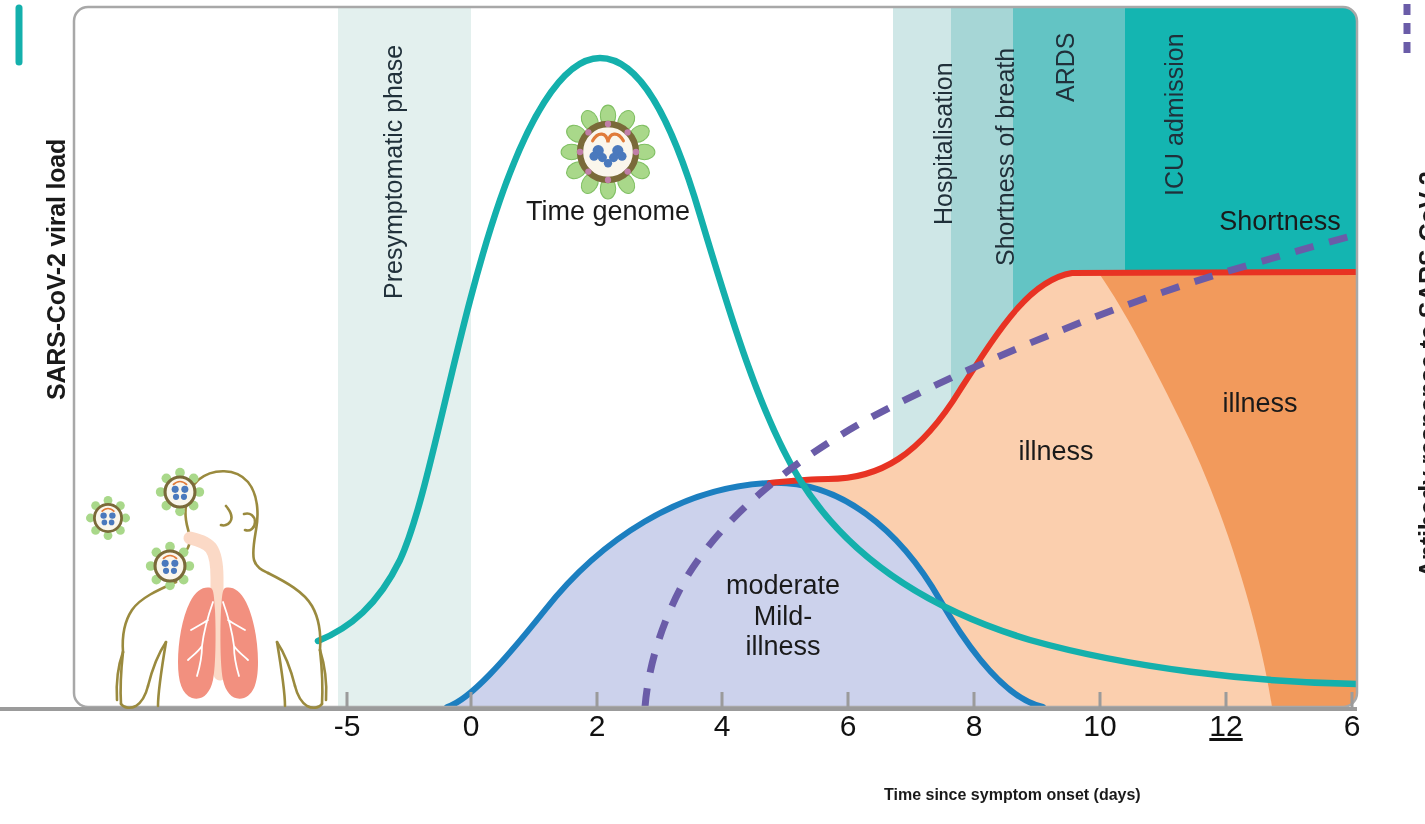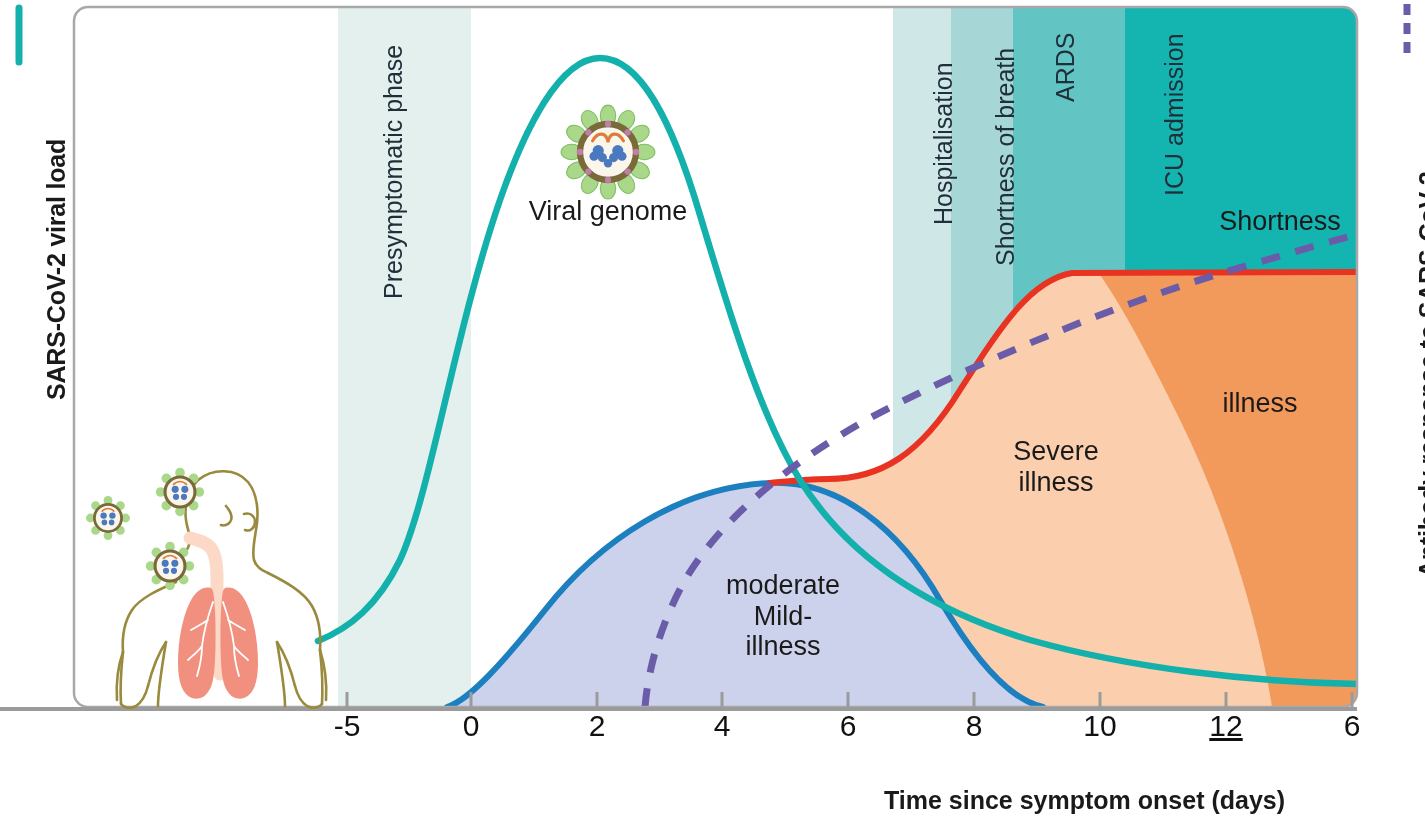--- a/index.html
+++ b/index.html
@@ -245,48 +245,47 @@
         <circle cx="8" cy="8" r="6.5"></circle>
       <circle cx="0" cy="16" r="6"></circle>
     </g>
   </g>
 </svg>
 
 <div class="vlabel axtitle" style="left:42px;top:400px;transform:rotate(-90deg);">SARS-CoV-2 viral load</div>
 
 <div class="vlabel axtitle" style="left:1414px;top:578px;transform:rotate(-90deg);">Antibody response to SARS-CoV-2</div>
 
-<div style="position:absolute;left:884px;top:786px;font-weight:bold;font-size:25px;white-space:nowrap;">Time since symptom onset (days)</div>
+<div style="position:absolute;left:884px;top:786px;font-weight:bold;font-size:16px;white-space:nowrap;">Time since symptom onset (days)</div>
 
 <div class="tick" style="left:317px;top:709px;">-5</div>
 <div class="tick" style="left:441px;top:709px;">0</div>
 <div class="tick" style="left:567px;top:709px;">2</div>
 <div class="tick" style="left:692px;top:709px;">4</div>
 <div class="tick" style="left:818px;top:709px;">6</div>
 <div class="tick" style="left:944px;top:709px;">8</div>
 <div class="tick" style="left:1070px;top:709px;">10</div>
 <div class="tick" style="left:1196px;top:709px;text-decoration:underline;">12</div>
 <div class="tick" style="left:1322px;top:709px;">6</div>
 
 <div class="vlabel bandlabel" style="left:379px;top:299px;transform:rotate(-90deg);">Presymptomatic phase</div>
 <div class="vlabel bandlabel" style="left:929px;top:225px;transform:rotate(-90deg);">Hospitalisation</div>
 <div class="vlabel bandlabel" style="left:991px;top:266px;transform:rotate(-90deg);">Shortness of breath</div>
 <div class="vlabel bandlabel" style="left:1051px;top:102px;transform:rotate(-90deg);">ARDS</div>
 <div class="vlabel bandlabel" style="left:1160px;top:196px;transform:rotate(-90deg);">ICU admission</div>
 
-<div class="curvelabel" style="left:498px;top:196px;width:220px;">Viral genome</div>
+<div class="curvelabel" style="left:498px;top:196px;width:220px;">Time genome</div>
 
 <div class="curvelabel" style="left:1160px;top:206px;width:240px;">Shortness</div>
 
 <div class="curvelabel" style="left:690px;top:570px;width:186px;">
   <div>moderate</div>
   <div>Mild-</div>
   <div>illness</div>
 </div>
 
 <div class="curvelabel" style="left:960px;top:436px;width:192px;">
-  <div>Severe</div>
   <div>illness</div>
 </div>
 
 <div class="curvelabel" style="left:1162px;top:388px;width:196px;">
   <div>illness</div>
 </div>
 
 </body></html>

